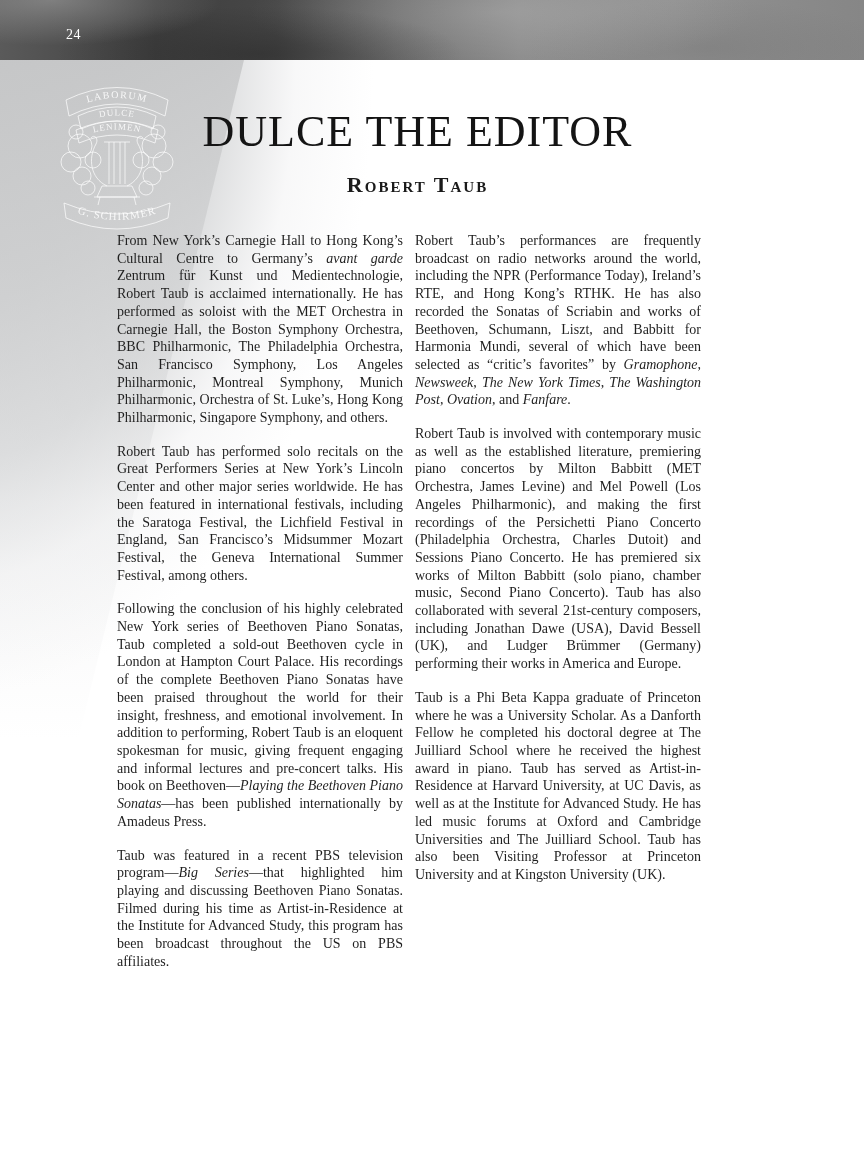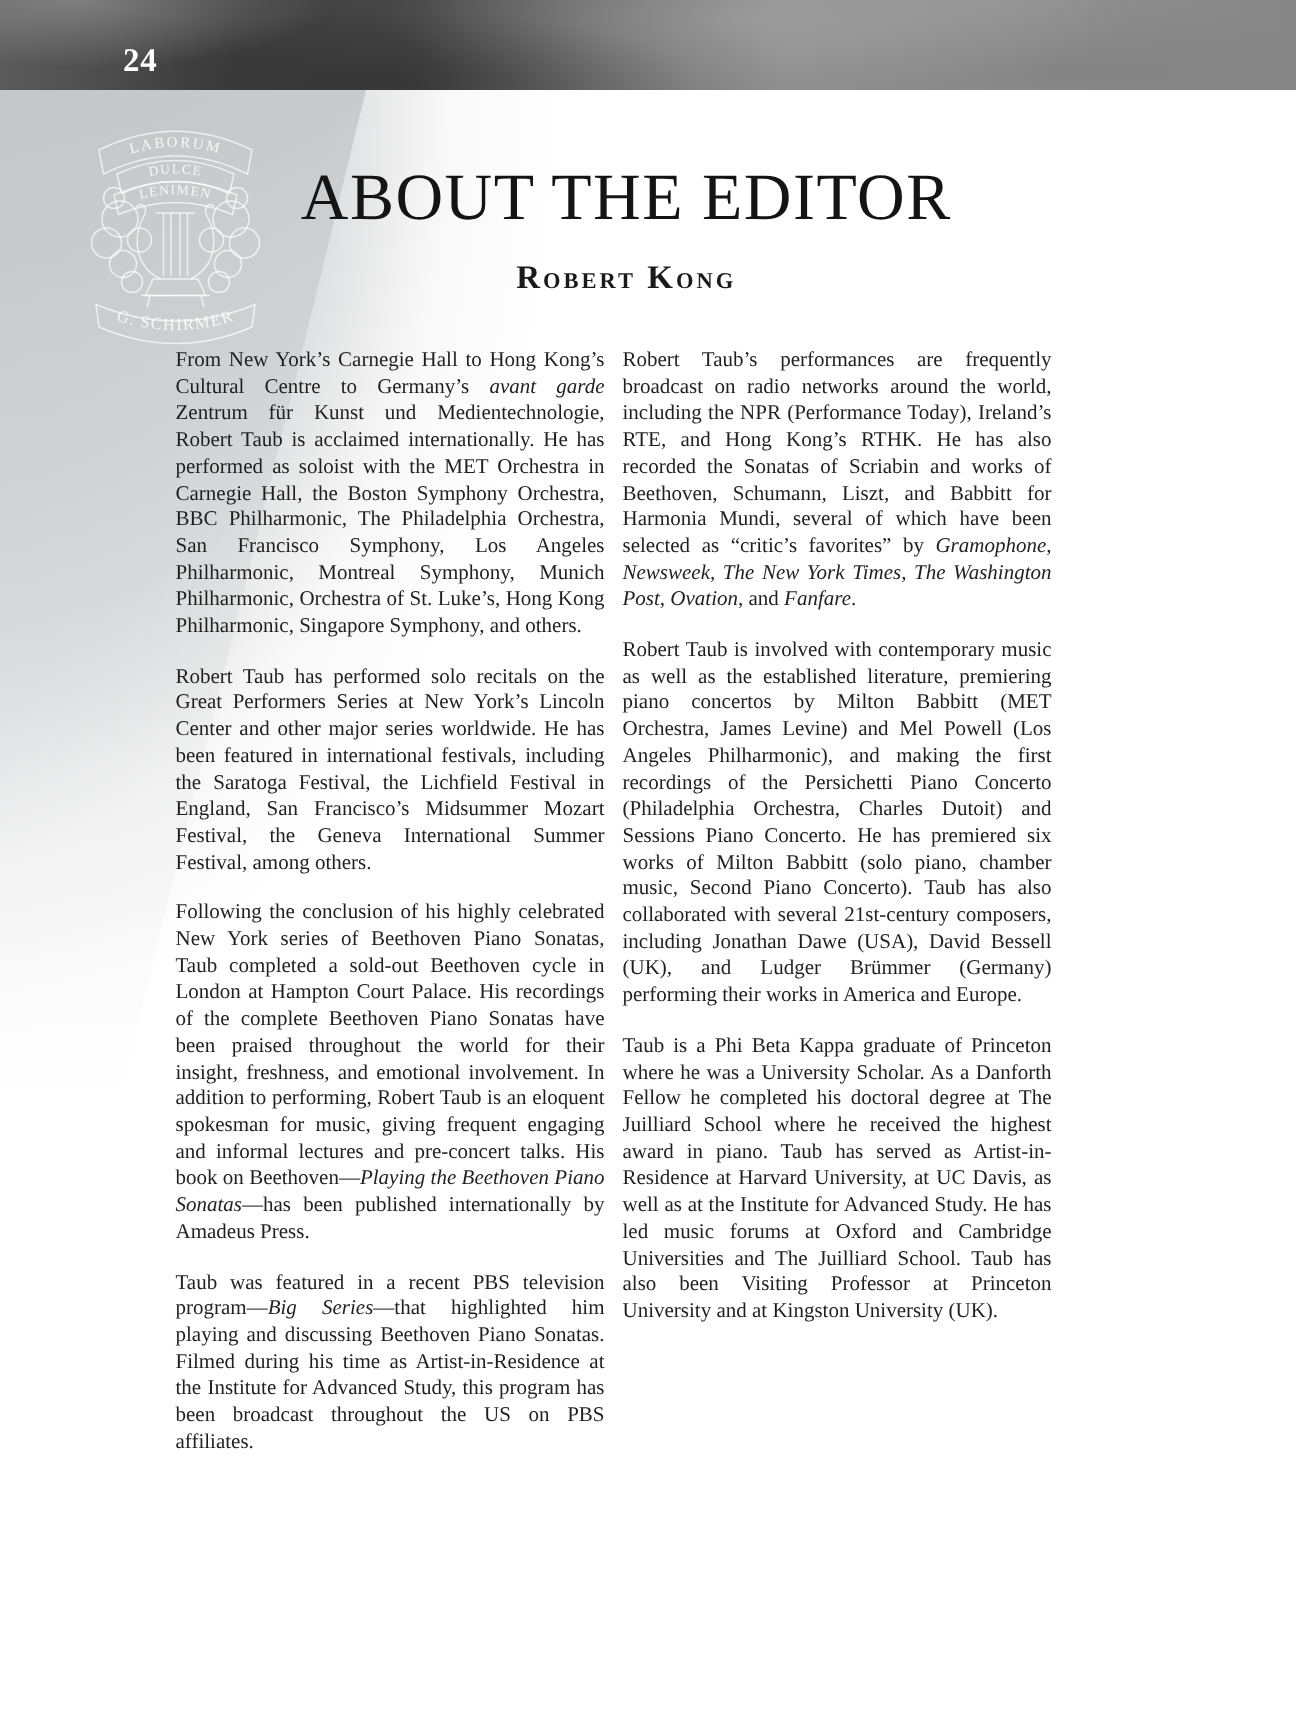--- a/index.html
+++ b/index.html
@@ -13,22 +13,22 @@
   .top-band {
     position:absolute; top:0; left:0; width:864px; height:60px;
     background:
       radial-gradient(ellipse 260px 70px at 6% 0%,  rgba(165,165,165,0.55), rgba(165,165,165,0) 65%),
       radial-gradient(ellipse 340px 80px at 30% 90%, rgba(25,25,25,0.35),  rgba(25,25,25,0) 60%),
       radial-gradient(ellipse 420px 90px at 58% 20%, rgba(200,200,200,0.28), rgba(200,200,200,0) 60%),
       radial-gradient(ellipse 300px 80px at 82% 80%, rgba(110,110,110,0.35), rgba(110,110,110,0) 60%),
       linear-gradient(90deg, #5a5a5a 0%, #3f3f3f 18%, #474747 32%, #6f6f6f 46%, #8c8c8c 60%, #919191 78%, #868686 100%);
   }
   .page-number {
-    position:absolute; top:27px; left:82px;
-    color:#ffffff; font-size:22px; font-weight:bold; letter-spacing:0.5px;
+    position:absolute; top:27px; left:66px;
+    color:#ffffff; font-size:14px; font-weight:normal; letter-spacing:0.5px;
   }
 
   
   .wedge {
     position:absolute; top:60px; left:0; width:430px; height:820px;
     background: radial-gradient(ellipse 560px 840px at -12% 0%,
       #c7c8c9 0%, #cfd0d1 30%, #dcddde 48%,
       rgba(242,242,243,0.55) 62%, rgba(255,255,255,0) 76%);
   }
   .wedge-sharp {
@@ -127,22 +127,22 @@
           <textPath href="#arcLow" startOffset="50%">LENIMEN</textPath>
         </text>
         <text font-size="11" letter-spacing="1" text-anchor="middle">
           <textPath href="#arcBot" startOffset="50%">G. SCHIRMER</textPath>
         </text>
       </g>
     </svg>
   </div>
 
   <div class="content">
-    <h1 class="title">ABOUT THE EDITOR</h1>
-    <h2 class="subtitle">Robert Kong</h2>
+    <h1 class="title">DULCE THE EDITOR</h1>
+    <h2 class="subtitle">Robert Taub</h2>
 
     <div class="cols">
       <div class="col">
         <p class="body"><span>From New York’s Carnegie Hall to Hong Kong’s Cultural Centre to Germany’s </span><i>avant garde</i><span> Zentrum für Kunst und Medientechnologie, Robert Taub is acclaimed internationally. He has performed as soloist with the MET Orchestra in Carnegie Hall, the Boston Symphony Orchestra, BBC Philharmonic, The Philadelphia Orchestra, San Francisco Symphony, Los Angeles Philharmonic, Montreal Symphony, Munich Philharmonic, Orchestra of St. Luke’s, Hong Kong Philharmonic, Singapore Symphony, and others.</span></p>
         <p class="body"><span>Robert Taub has performed solo recitals on the Great Performers Series at New York’s Lincoln Center and other major series worldwide. He has been featured in international festivals, including the Saratoga Festival, the Lichfield Festival in England, San Francisco’s Midsummer Mozart Festival, the Geneva International Summer Festival, among others.</span></p>
         <p class="body"><span>Following the conclusion of his highly celebrated New York series of Beethoven Piano Sonatas, Taub completed a sold-out Beethoven cycle in London at Hampton Court Palace. His recordings of the complete Beethoven Piano Sonatas have been praised throughout the world for their insight, freshness, and emotional involvement. In addition to performing, Robert Taub is an eloquent spokesman for music, giving frequent engaging and informal lectures and pre-concert talks. His book on Beethoven—</span><i>Playing the Beethoven Piano Sonatas</i><span>—has been published internationally by Amadeus Press.</span></p>
         <p class="body"><span>Taub was featured in a recent PBS television program—</span><i>Big Series</i><span>—that highlighted him playing and discussing Beethoven Piano Sonatas. Filmed during his time as Artist-in-Residence at the Institute for Advanced Study, this program has been broadcast throughout the US on PBS affiliates.</span></p>
       </div>
       <div class="col">
         <p class="body"><span>Robert Taub’s performances are frequently broadcast on radio networks around the world, including the NPR (Performance Today), Ireland’s RTE, and Hong Kong’s RTHK. He has also recorded the Sonatas of Scriabin and works of Beethoven, Schumann, Liszt, and Babbitt for Harmonia Mundi, several of which have been selected as “critic’s favorites” by </span><i>Gramophone</i><span>, </span><i>Newsweek</i><span>, </span><i>The New York Times</i><span>, </span><i>The Washington Post</i><span>, </span><i>Ovation</i><span>, and </span><i>Fanfare</i><span>.</span></p>

